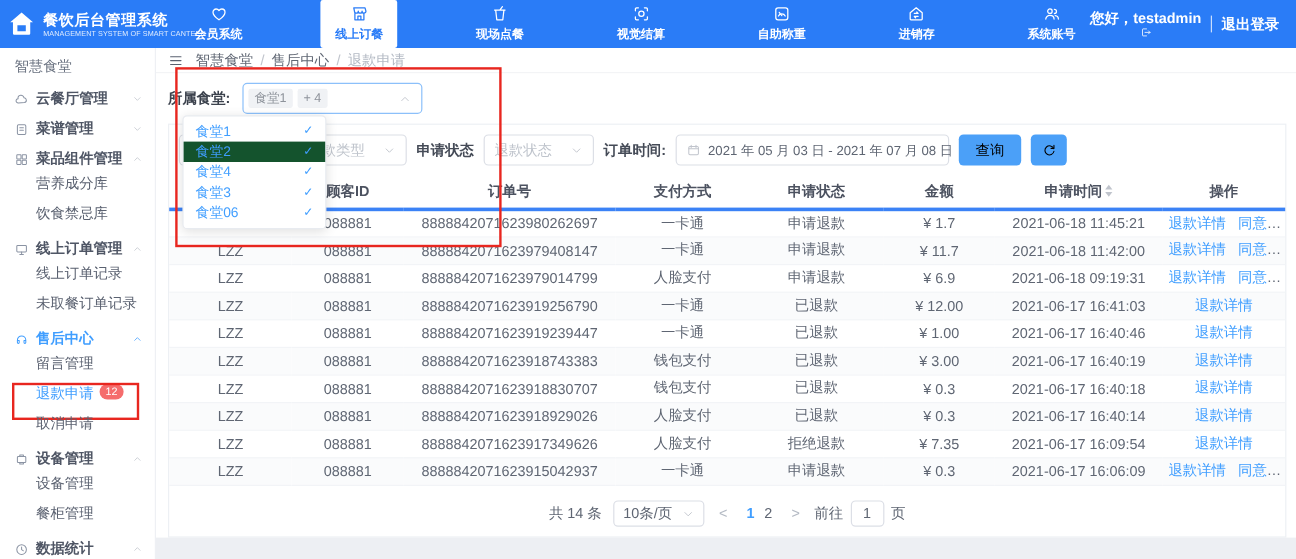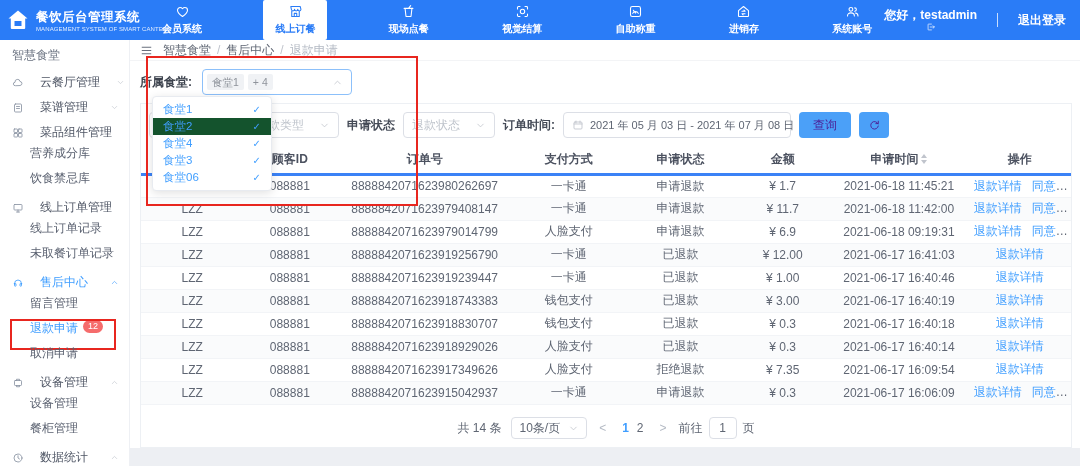--- a/index.html
+++ b/index.html
@@ -19,32 +19,32 @@
   .brand-sub{font-size:6px;opacity:.85;white-space:nowrap;letter-spacing:.1px}
   .topnav{flex:1;display:flex;justify-content:space-between;align-items:stretch;min-width:0}
   .nav-item{display:flex;flex-direction:column;align-items:center;justify-content:center;gap:3px;
             padding:0 12px;font-size:10px;cursor:pointer;white-space:nowrap}
   .nav-item.active{background:#ffffff;color:var(--blue);border-radius:2px}
   .nav-label{font-weight:bold}
   .ic{display:inline-flex;align-items:center;justify-content:center}
   .ic svg{width:1em;height:1em;display:block;fill:none;stroke:currentColor;stroke-width:1.7;
           stroke-linecap:round;stroke-linejoin:round}
   .nav-item .ic{font-size:15px}
-  .userbox{flex:none;display:flex;align-items:center;gap:20px;padding:0 14px 0 0}
+  .userbox{flex:none;display:flex;align-items:center;gap:8px;padding:0 14px 0 0}
   .greet-wrap{display:flex;flex-direction:column;align-items:center;line-height:1.2}
   .greet{font-weight:bold}
   .exit-mini{font-size:10px;opacity:.95}
   .user-divider{width:1px;height:14px;background:rgba(255,255,255,.75)}
   .logout{font-weight:bold;cursor:pointer}
 
   
   .body{display:flex;height:426px}
   .sidebar{width:130px;flex:none;background:#fff;border-right:1px solid #eef0f4;overflow:hidden;color:#5a6170}
   .side-title{height:30px;display:flex;align-items:center;padding-left:12px;color:#6a7280}
-  .m-item{height:25px;display:flex;align-items:center;gap:16px;padding:0 10px 0 12px;cursor:pointer;white-space:nowrap;font-weight:normal;color:#4f5665}
+  .m-item{height:25px;display:flex;align-items:center;gap:6px;padding:0 10px 0 12px;cursor:pointer;white-space:nowrap;font-weight:bold;color:#4f5665}
   .m-item .ic{font-size:12px;color:#8a93a3}
   .m-item .arrow{margin-left:auto;font-size:9px;color:#c0c4cc}
   .m-item.active,.m-item.active .ic{color:var(--link)}
   .s-item{height:25px;display:flex;align-items:flex-start;padding-left:30px;cursor:pointer;position:relative;white-space:nowrap}
   .s-item.active{color:var(--link)}
   .badge{margin-left:5px;background:var(--danger);color:#fff;font-size:9px;line-height:1;padding:2px 5px;border-radius:8px}
   .s-item.annotated::after{content:"";position:absolute;left:10px;top:-1px;width:102px;height:27px;
                            border:2px solid var(--anno);pointer-events:none}
 
   
@@ -66,21 +66,21 @@
            font-size:12px;color:var(--txt);outline:none;font-family:inherit}
   .f-input::placeholder{color:#bfc4cc}
   .select{width:92px;height:26px;border:1px solid var(--border);border-radius:4px;display:flex;
           align-items:center;justify-content:space-between;padding:0 8px;cursor:pointer;background:#fff}
   .select .ph{color:#bfc4cc;white-space:nowrap}
   .select .chev,.pg-size .chev{color:#c0c4cc;font-size:11px}
   .flabel{color:#454b57;font-weight:bold;white-space:nowrap}
   .datebox{width:228px;height:26px;border:1px solid var(--border);border-radius:4px;display:flex;
            align-items:center;gap:6px;padding:0 8px;color:#5f6673;font-size:11px;white-space:nowrap;cursor:pointer}
   .datebox .ic{color:#c0c4cc;font-size:12px}
-  .btn{height:26px;border:none;border-radius:4px;background:#4ba0f8;color:#4c1d95;font-size:12px;
+  .btn{height:26px;border:none;border-radius:4px;background:#4ba0f8;color:#000000;font-size:12px;
        padding:0 14px;cursor:pointer;display:inline-flex;align-items:center;justify-content:center;font-family:inherit}
   .btn.icon-only{width:30px;padding:0}
   .btn .ic{font-size:13px}
 
   
   .tbl{width:100%;border-collapse:collapse;table-layout:fixed;font-size:12px}
   .tbl th{height:28px;font-weight:bold;color:#4c5260;text-align:center;border-bottom:3px solid #3b82f6;white-space:nowrap}
   .tbl td{height:23px;text-align:center;color:#5f6673;border-bottom:1px solid #f2f4f7;
           overflow:hidden;text-overflow:ellipsis;white-space:nowrap}
   .tbl tbody tr:nth-child(even) td{background:#fafbfc}

